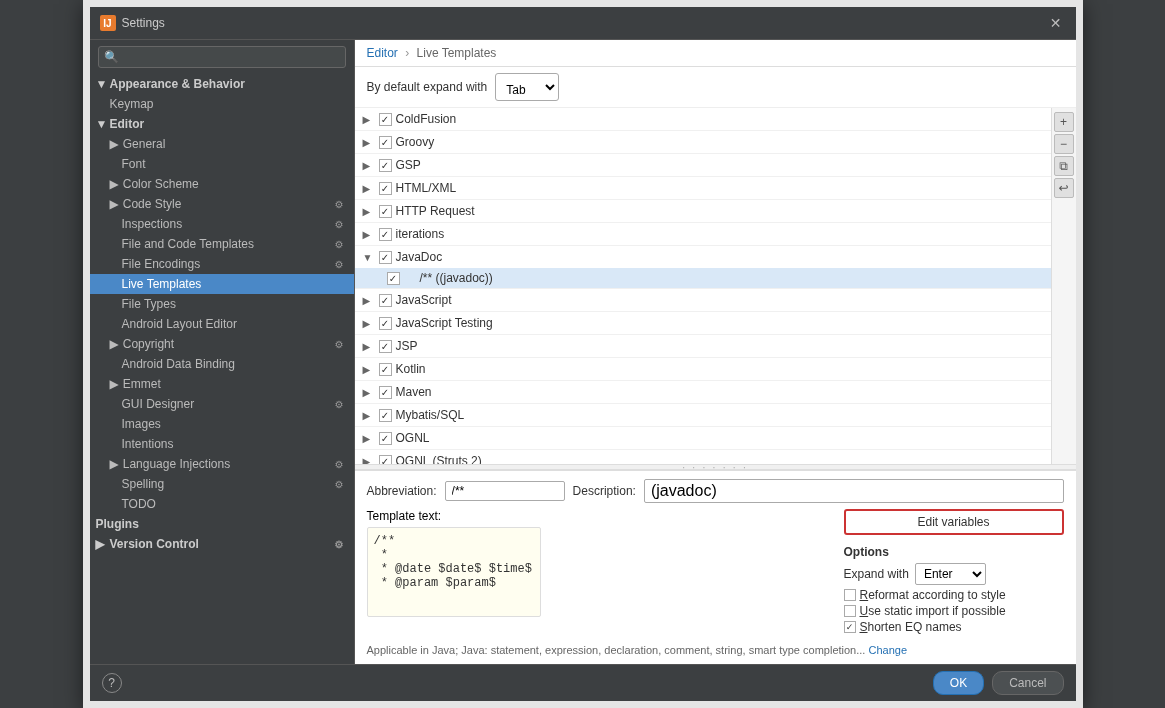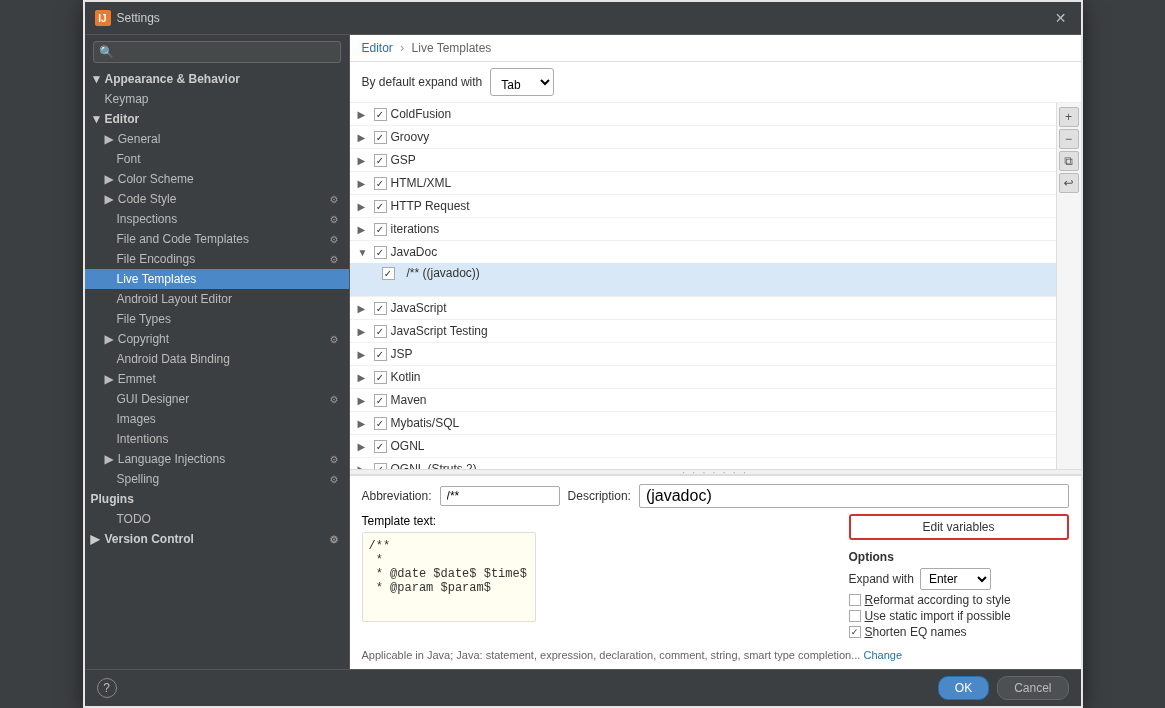--- a/index.html
+++ b/index.html
@@ -2,21 +2,21 @@
 <html><head>
   <meta charset="utf-8">
   <style>
     * { box-sizing: border-box; margin: 0; padding: 0; }
     body { font-family: 'Segoe UI', Arial, sans-serif; font-size: 12px; background: #3c3f41; display: flex; justify-content: center; align-items: center; height: 100vh; }
 
     .dialog {
       width: 1000px;
       height: 708px;
       background: #bef264;
-      border: 2px solid #e5e5e5;
+      border: 7px solid #e5e5e5;
       display: flex;
       flex-direction: column;
       box-shadow: 0 4px 20px rgba(0,0,0,0.5);
     }
 
     .title-bar {
       background: #3c3f41;
       color: #bbb;
       padding: 6px 10px;
       display: flex;
@@ -148,23 +148,23 @@
       gap: 4px;
     }
     .template-group-header .arrow { color: #666; font-size: 10px; width: 12px; }
     .template-group-header .checkbox { width: 13px; height: 13px; border: 1px solid #aaa; background: #fff; display: inline-flex; align-items: center; justify-content: center; flex-shrink: 0; }
     .template-group-header .checkbox.checked::after { content: '✓'; font-size: 10px; color: #333; }
     .template-group-header .group-name { color: #333; font-size: 12px; }
 
     .template-item {
       display: flex;
       align-items: center;
-      padding: 3px 8px 16px 32px;
-      cursor: pointer;
-      gap: 12px;
+      padding: 3px 8px 3px 32px;
+      cursor: pointer;
+      gap: 20px;
     }
     .template-item.selected { background: #d9e8f7; }
     .template-item .checkbox { width: 13px; height: 13px; border: 1px solid #aaa; background: #fff; display: inline-flex; align-items: center; justify-content: center; flex-shrink: 0; }
     .template-item .checkbox.checked::after { content: '✓'; font-size: 10px; color: #333; }
     .template-item .item-name { color: #333; font-size: 12px; }
 
     
     .bottom-panel {
       border-top: 1px solid #ddd;
       background: #fff;
@@ -394,24 +394,24 @@
         <span class="gear-icon">⚙</span>
       </div>
       <div class="tree-item sub2">
         <span>File Encodings</span>
         <span class="gear-icon">⚙</span>
       </div>
       <div class="tree-item sub2 selected">
         <span>Live Templates</span>
       </div>
       <div class="tree-item sub2">
+        <span>File Types</span>
+      </div>
+      <div class="tree-item sub2">
         <span>Android Layout Editor</span>
-      </div>
-      <div class="tree-item sub2">
-        <span>File Types</span>
       </div>
       <div class="tree-item sub">
         <span class="arrow">▶</span>
         <span>Copyright</span>
         <span class="gear-icon">⚙</span>
       </div>
       <div class="tree-item sub2">
         <span>Android Data Binding</span>
       </div>
       <div class="tree-item sub">
@@ -430,26 +430,26 @@
       </div>
       <div class="tree-item sub">
         <span class="arrow">▶</span>
         <span>Language Injections</span>
         <span class="gear-icon">⚙</span>
       </div>
       <div class="tree-item sub2">
         <span>Spelling</span>
         <span class="gear-icon">⚙</span>
       </div>
+      <div class="tree-item sub2">
+        <span>TODO</span>
+      </div>
+
       <div class="tree-item category">
         <span>Plugins</span>
-      </div>
-
-      <div class="tree-item sub2">
-        <span>TODO</span>
       </div>
 
       <div class="tree-item category">
         <span class="arrow">▶</span>
         <span>Version Control</span>
         <span class="gear-icon">⚙</span>
       </div>
     </div>
 
     <div class="right-panel">

